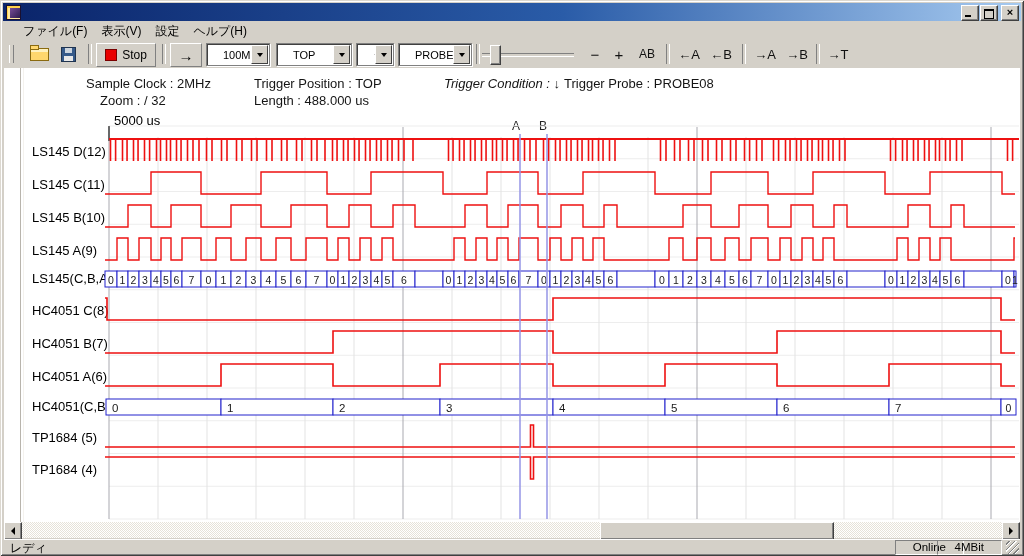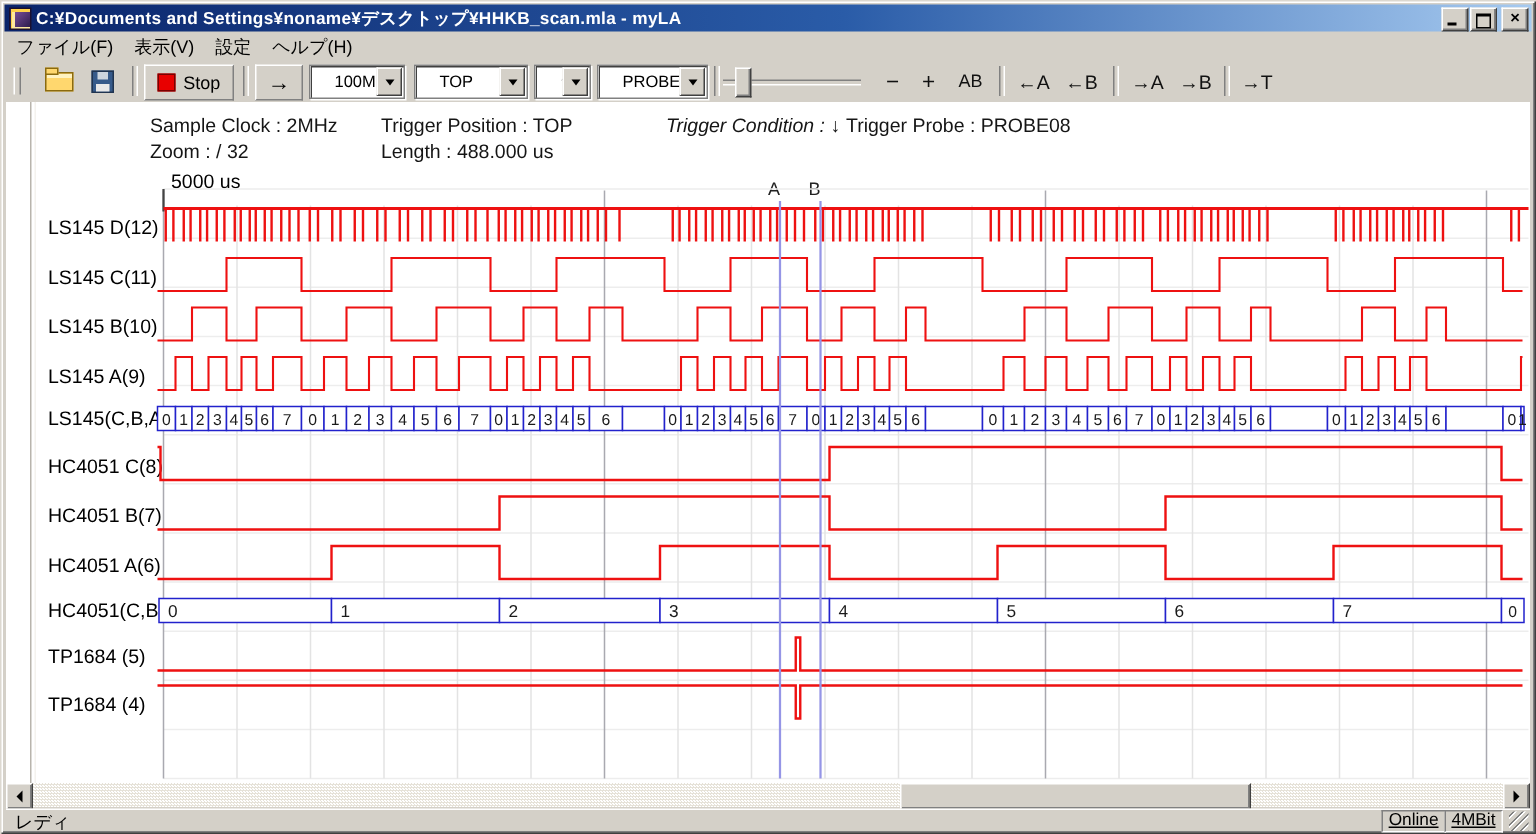--- a/index.html
+++ b/index.html
@@ -15,21 +15,21 @@
   .title-text{color:#fff;font-size:11.5px;font-weight:bold;white-space:nowrap;letter-spacing:.2px;}
   .win-btns{position:absolute;right:2px;top:2px;display:flex;gap:0;}
   .wbtn{width:16px;height:14px;background:#d4d0c8;margin-left:1px;position:relative;
     border-top:1px solid #fff;border-left:1px solid #fff;border-right:1px solid #404040;border-bottom:1px solid #404040;
     box-shadow:inset -1px -1px 0 #808080;}
   .wbtn.close{margin-left:3px;}
   .g-min{position:absolute;left:3px;bottom:3px;width:6px;height:2px;background:#000;}
   .g-max{position:absolute;left:3px;top:3px;width:8px;height:7px;border:1px solid #000;border-top-width:2px;}
   .g-close{position:absolute;left:0;top:0;width:100%;height:100%;font-size:11px;font-weight:bold;color:#000;text-align:center;line-height:13px;}
   
-  .menubar{position:absolute;left:4px;top:22px;right:4px;height:18px;background:#d4d0c8;font-size:12px;color:#000;display:flex;align-items:flex-start;}
+  .menubar{position:absolute;left:16px;top:22px;right:4px;height:18px;background:#d4d0c8;font-size:12px;color:#000;display:flex;align-items:flex-start;}
   .menu-item{padding:1px 7px;white-space:nowrap;}
   
   .toolbar{position:absolute;left:4px;top:40px;right:4px;height:28px;background:#d4d0c8;border-bottom:4px solid #0369a1;}
   .tb{position:absolute;top:3px;height:22px;}
   .grip{position:absolute;left:5px;top:5px;width:3px;height:18px;border-left:1px solid #fff;border-right:1px solid #808080;}
   .tsep{position:absolute;top:4px;width:2px;height:20px;border-left:1px solid #808080;border-right:1px solid #fff;}
   .tbtn{display:flex;align-items:center;justify-content:center;background:#d4d0c8;
     border-top:1px solid #fff;border-left:1px solid #fff;border-right:1px solid #808080;border-bottom:1px solid #808080;}
   .flatbtn{display:flex;align-items:center;justify-content:center;font-size:13px;color:#111;}
   .icon-open{width:17px;height:11px;position:relative;background:#ffd76e;border:1px solid #8a6a10;box-shadow:inset 0 3px 0 #fff2c0;}
@@ -61,33 +61,32 @@
     background:#f2f0e9;background-image:repeating-conic-gradient(#ffffff 0 25%,#e6e2d8 0 50%);background-size:2px 2px;}
   .sbtn{position:absolute;top:0;width:16px;height:16px;background:#d4d0c8;display:flex;align-items:center;justify-content:center;
     border-top:1px solid #fff;border-left:1px solid #fff;border-right:1px solid #404040;border-bottom:1px solid #404040;box-shadow:inset -1px -1px 0 #808080;}
   .tri-left{width:0;height:0;border-top:4px solid transparent;border-bottom:4px solid transparent;border-right:4px solid #000;}
   .tri-right{width:0;height:0;border-top:4px solid transparent;border-bottom:4px solid transparent;border-left:4px solid #000;}
   .sthumb{position:absolute;top:0;height:16px;background:#d4d0c8;
     border-top:1px solid #fff;border-left:1px solid #fff;border-right:1px solid #404040;border-bottom:1px solid #404040;box-shadow:inset -1px -1px 0 #808080;}
   
   .statusbar{position:absolute;left:4px;top:539px;width:1016px;height:14px;background:#d4d0c8;border-top:1px solid #fff;font-size:12px;color:#000;}
   .status-ready{position:absolute;left:6px;top:0px;}
-  .status-box{position:absolute;top:0px;height:13px;font-size:11.5px;padding:0 4px;
-    border:1px solid;border-color:#808080 #fff #fff #808080;text-decoration:underline;}
+  .status-box{position:absolute;top:0px;height:13px;font-size:11.5px;padding:0 17px;
+    border:1px solid;border-color:#808080 #fff #fff #808080;}
   .grip-resize{position:absolute;right:1px;top:1px;width:13px;height:13px;
     background:repeating-linear-gradient(135deg,transparent 0 2px,#808080 2px 3px,#fff 3px 4px);}
 </style>
 </head>
 <body>
 
 <div class="win-frame">
 
   <div class="titlebar">
     <div class="app-icon"></div>
-    <div class="title-text">C:¥Documents and Settings¥noname¥デスクトップ¥HHKB_scan.mla - myLA</div>
     <div class="win-btns">
       <div class="wbtn">
           <div class="g-min"></div>
         </div>
       <div class="wbtn">
           <div class="g-max"></div>
         </div>
       <div class="wbtn close">
           <div class="g-close">×</div>
         </div>
@@ -156,21 +155,21 @@
     <div class="tsep" style="left:738px;"></div>
     <div class="tb flatbtn" style="left:746px;width:30px;">→A</div>
     <div class="tb flatbtn" style="left:778px;width:30px;">→B</div>
     <div class="tsep" style="left:812px;"></div>
     <div class="tb flatbtn" style="left:820px;width:28px;">→T</div>
   </div>
 
   <div class="client">
     <div class="vgroove"></div>
 
-    <div class="info-line" style="left:96px;top:8px;text-align:right;">Sample Clock : 2MHz</div>
+    <div class="info-line" style="left:82px;top:8px;text-align:right;">Sample Clock : 2MHz</div>
     <div class="info-line" style="left:250px;top:8px;">Trigger Position : TOP</div>
     <div class="info-line" style="left:440px;top:8px;font-style:italic;">Trigger Condition : ↓</div>
     <div class="info-line" style="left:560px;top:8px;">Trigger Probe : PROBE08</div>
     <div class="info-line" style="left:96px;top:25px;">Zoom : /  32</div>
     <div class="info-line" style="left:250px;top:25px;">Length : 488.000 us</div>
 
     <div class="ruler-label" style="left:82px;top:45px;">5000 us</div>
 
     <div id="channel-labels">
         <div class="chan-label" style="top: 76px;">LS145 D(12)</div>

